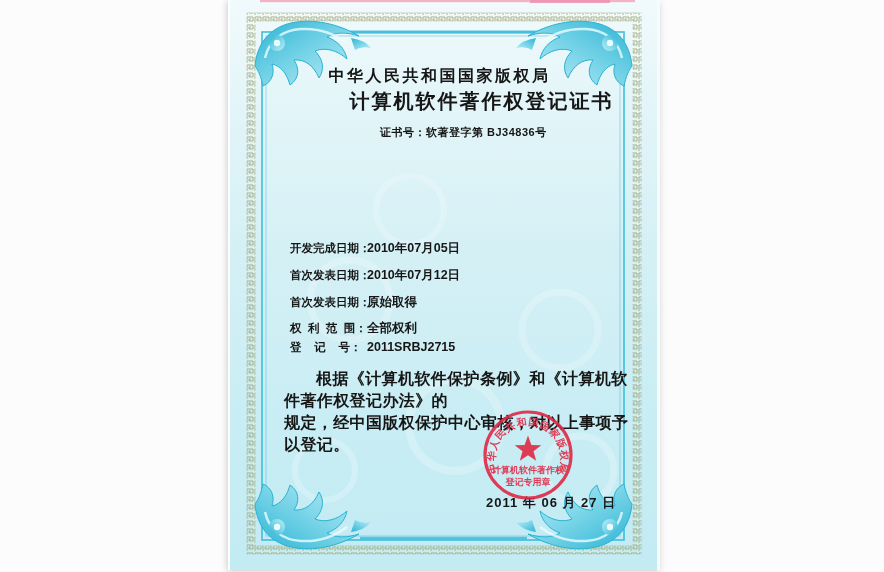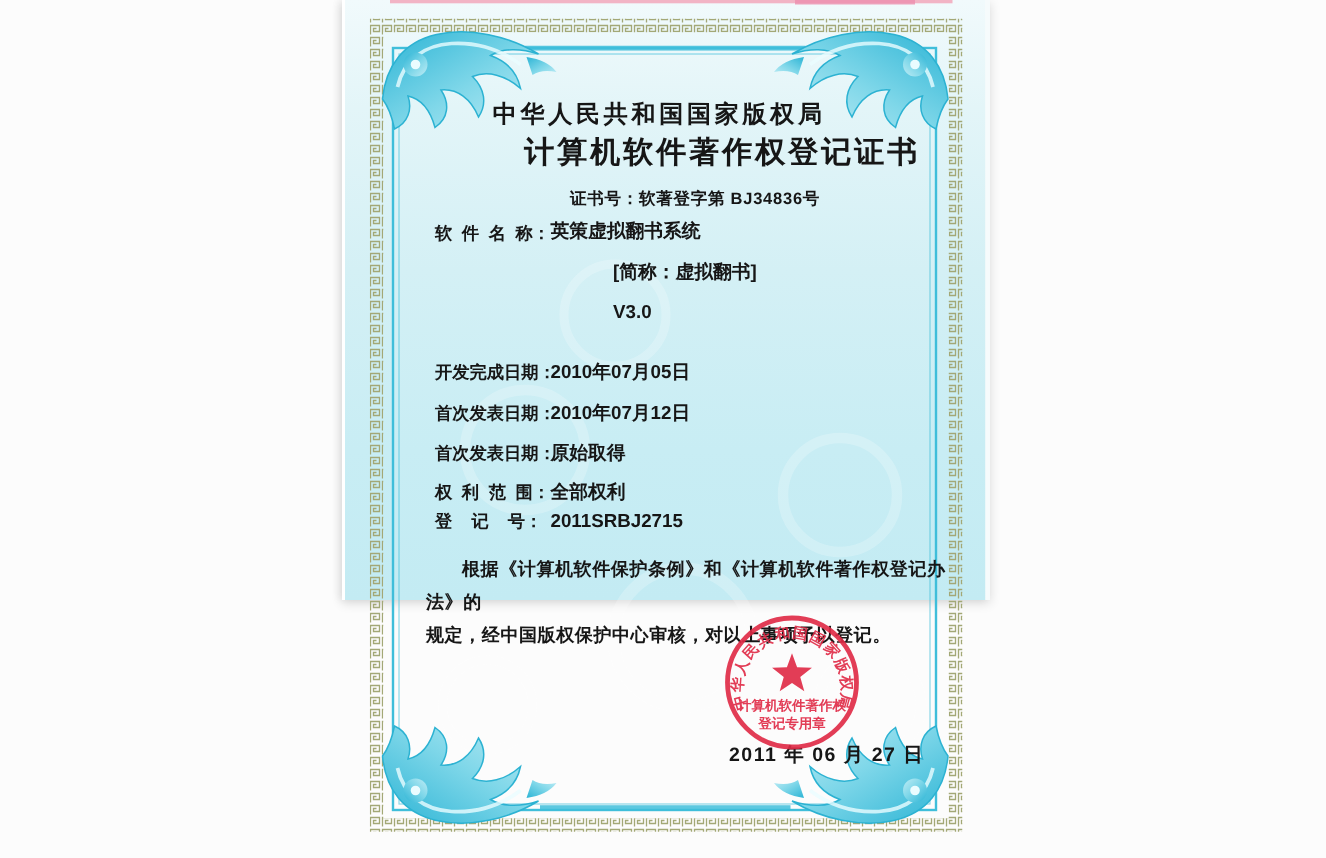--- a/index.html
+++ b/index.html
@@ -1,33 +1,33 @@
 <!DOCTYPE html>
 <html><head>
 <meta charset="utf-8">
 <style>
   html,body{margin:0;padding:0;background:#fdfdfd;width:884px;height:572px;overflow:hidden;
     font-family:"Liberation Sans",sans-serif;}
   #stage{position:relative;width:884px;height:572px;background:#fcfcfc;}
-  #certificate{position:absolute;left:228px;top:0;width:427px;height:400px;
+  #certificate{position:absolute;left:228px;top:0;width:427px;height:570px;
     background:linear-gradient(180deg,#f1fafc 0%,#e3f5f8 18%,#d4f0f5 45%,#c8edf4 75%,#c3ebf3 100%);
     box-shadow:0 2px 7px rgba(0,0,0,.14), -3px 0 5px rgba(0,0,0,.05);
     border-left:2px solid #fff;border-right:3px solid #f6fbfc;text-decoration:underline;}
   svg.deco{position:absolute;left:0;top:0;z-index:1;pointer-events:none;}
   .txt{position:absolute;z-index:2;color:#161616;}
   .title{left:-4px;top:66px;width:427px;text-align:center;font-size:16px;font-weight:bold;
     letter-spacing:2.5px;}
   .subtitle{left:-2px;top:88px;width:427px;text-align:center;font-size:20px;font-weight:bold;
     letter-spacing:2px;font-family:"Liberation Serif",serif;padding-left:40px;}
   .certno{left:150px;top:125px;width:254px;text-align:left;font-size:11px;font-weight:bold;
     letter-spacing:.5px;}
   .row{position:absolute;left:60px;font-size:12.5px;font-weight:bold;z-index:2;color:#161616;}
   .row .lbl{display:inline-block;width:77px;font-size:11.5px;vertical-align:top;white-space:pre;}
   .row .val{display:inline-block;white-space:pre;line-height:13.5px;}
-  .statement{left:54px;top:368px;width:354px;font-size:12px;font-weight:600;line-height:22px;
+  .statement{left:54px;top:368px;width:354px;font-size:16px;font-weight:600;line-height:22px;
     letter-spacing:.4px;}
   .statement .l1{text-indent:2em;}
   .issue-date{left:256px;top:494px;width:140px;font-size:13px;font-weight:bold;letter-spacing:1px;
     z-index:2;}
   #stamp-svg{position:absolute;left:0;top:0;z-index:3;pointer-events:none;opacity:.9;}
 </style>
 </head>
 <body>
 
 <div id="stage">
@@ -78,25 +78,20 @@
       <use href="#fl" transform="translate(25,552) scale(1,-1)"></use>
       <use href="#fl" transform="translate(402,552) scale(-1,-1)"></use>
     </svg>
 
     <div class="txt title">中华人民共和国国家版权局</div>
     <div class="txt subtitle">计算机软件著作权登记证书</div>
     <div class="txt certno">
       <span>证书号：</span><span>软著登字第 BJ34836号</span>
     </div>
 
-    <div class="row" style="top:148px">
-      <span class="lbl">软  件  名  称：</span><span class="val"><span>英策虚拟翻书系统</span><br>
-            <span>[简称：虚拟翻书]</span><br>
-            <span>V3.0</span></span>
-    </div>
 
 
     <div class="row" style="top:241px">
       <span class="lbl">开发完成日期：</span><span class="val">2010年07月05日</span>
     </div>
 
     <div class="row" style="top:268px">
       <span class="lbl">首次发表日期：</span><span class="val">2010年07月12日</span>
     </div>
 

